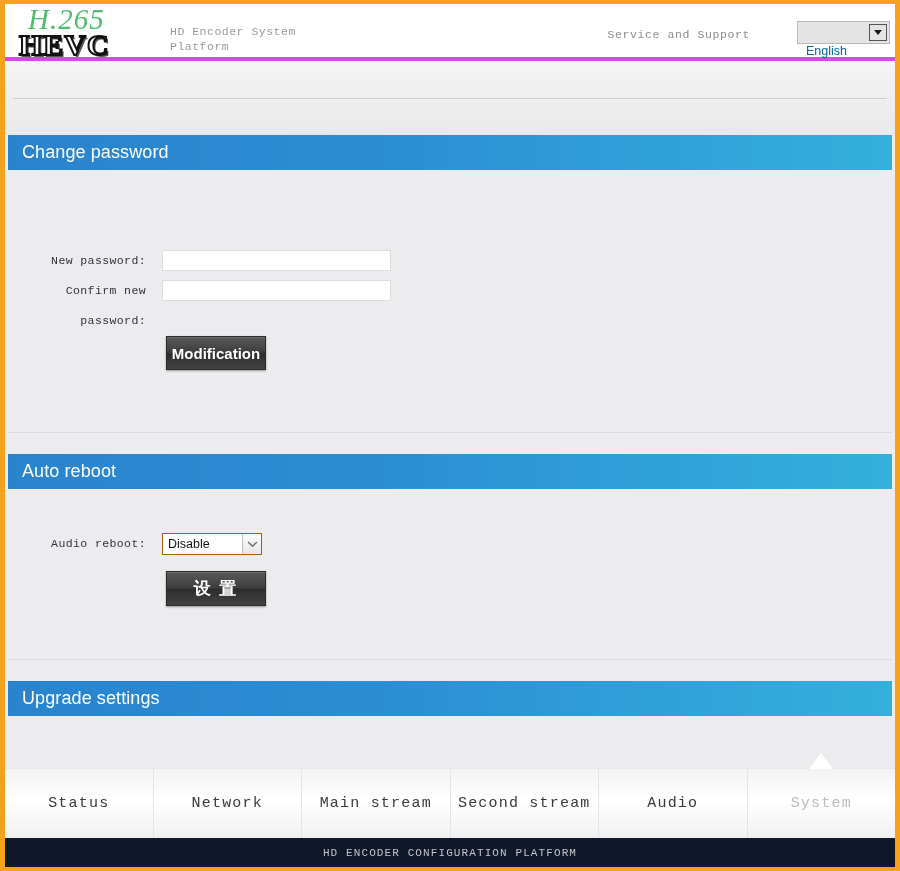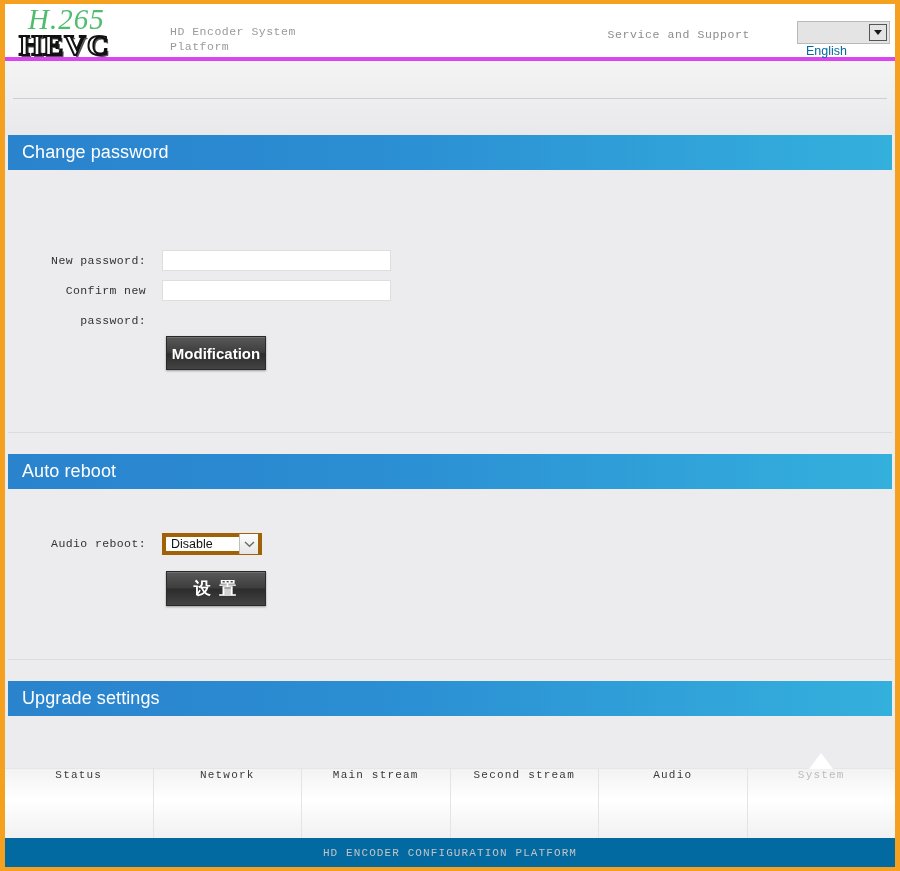--- a/index.html
+++ b/index.html
@@ -205,21 +205,21 @@
     font-size: 15px;
     font-weight: bold;
     cursor: pointer;
     box-shadow: 0 1px 2px rgba(0,0,0,0.35), inset 0 1px 0 rgba(255,255,255,0.14);
     padding: 0;
   }
   .select-box {
     position: relative;
     width: 100px; height: 22px;
     background: #ffffff;
-    border: 4px solid #a16207;
+    border: 1px solid #a16207;
     display: flex;
     align-items: center;
     cursor: pointer;
   }
   .select-value {
     flex: 1;
     padding-left: 5px;
     font-size: 12.5px;
     color: #111;
   }
@@ -237,23 +237,24 @@
     left: 0; bottom: 29px;
     width: 890px;
     height: 70px;
     background: linear-gradient(to bottom, #f3f3f4 0%, #ffffff 45%, #f1f1f2 100%);
     border-top: 1px solid #e6e6e8;
     display: flex;
   }
   .nav-tab {
     flex: 1;
     display: flex;
+    align-items: center;
     justify-content: center;
     font-family: "Liberation Mono", monospace;
-    font-size: 11px;
+    font-size: 15px;
     color: #3a3a3c;
     letter-spacing: 1.2px;
     cursor: pointer;
     border-right: 1px solid #e4e4e6;
     white-space: nowrap;
   }
   .nav-tab:last-child { border-right: none; }
   .nav-tab.active { color: #bcbcbe; }
   .nav-caret {
     position: absolute;
@@ -263,21 +264,21 @@
     width: 0; height: 0;
     border-left: 12px solid transparent;
     border-right: 12px solid transparent;
     border-bottom: 16px solid #ffffff;
   }
   .footer {
     position: absolute;
     left: 0; bottom: 0;
     width: 890px;
     height: 29px;
-    background: #0369a1;
+    background: #0f172a;
     display: flex;
     align-items: center;
     justify-content: center;
   }
   .footer-text {
     font-family: "Liberation Mono", monospace;
     font-size: 11px;
     color: #c3c3c5;
     letter-spacing: 1.1px;
   }

